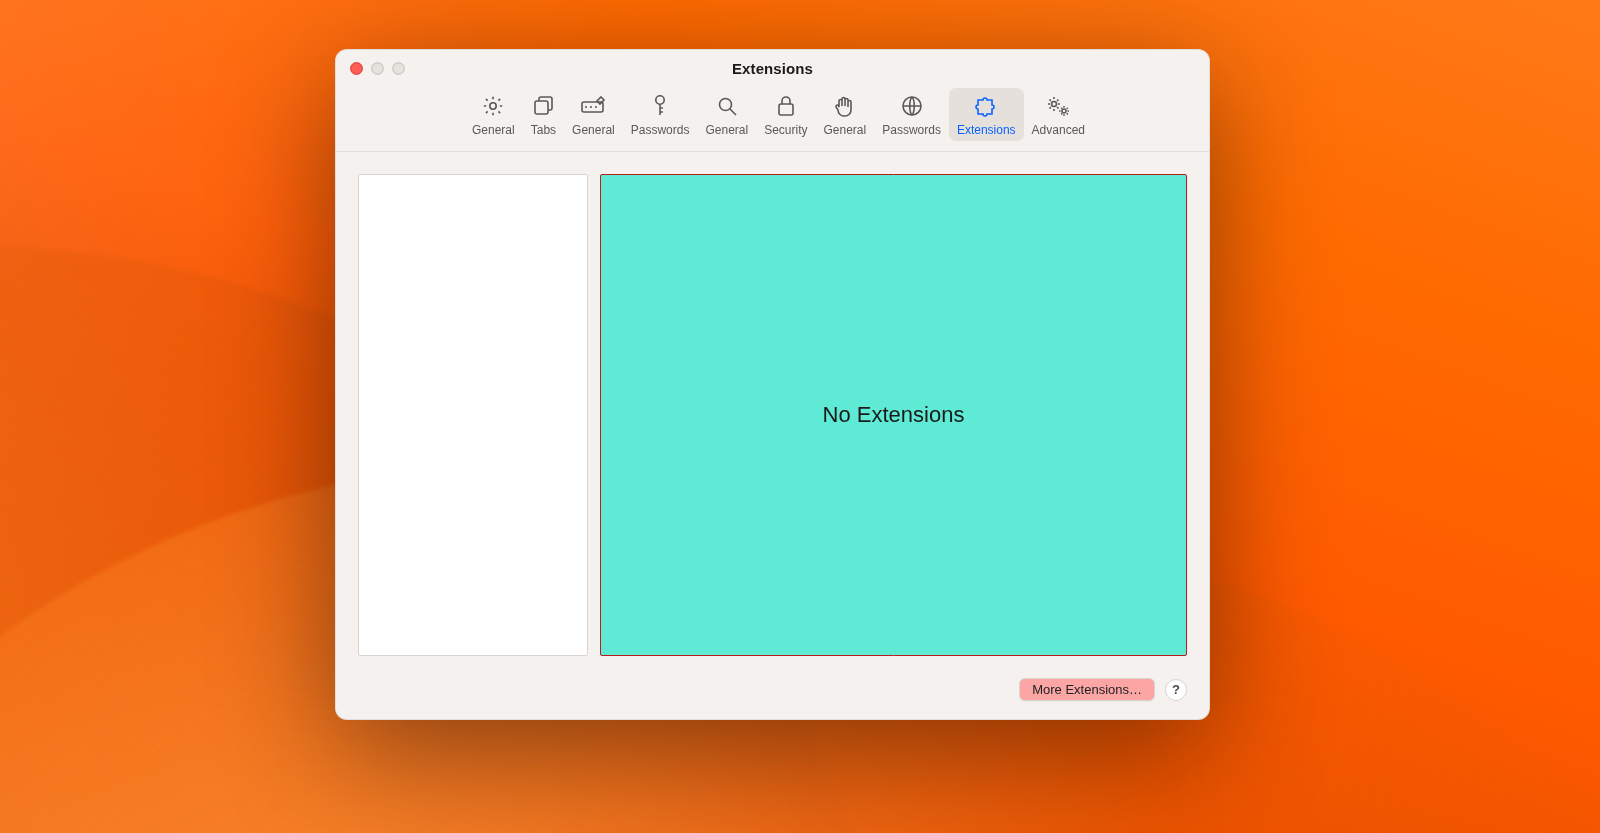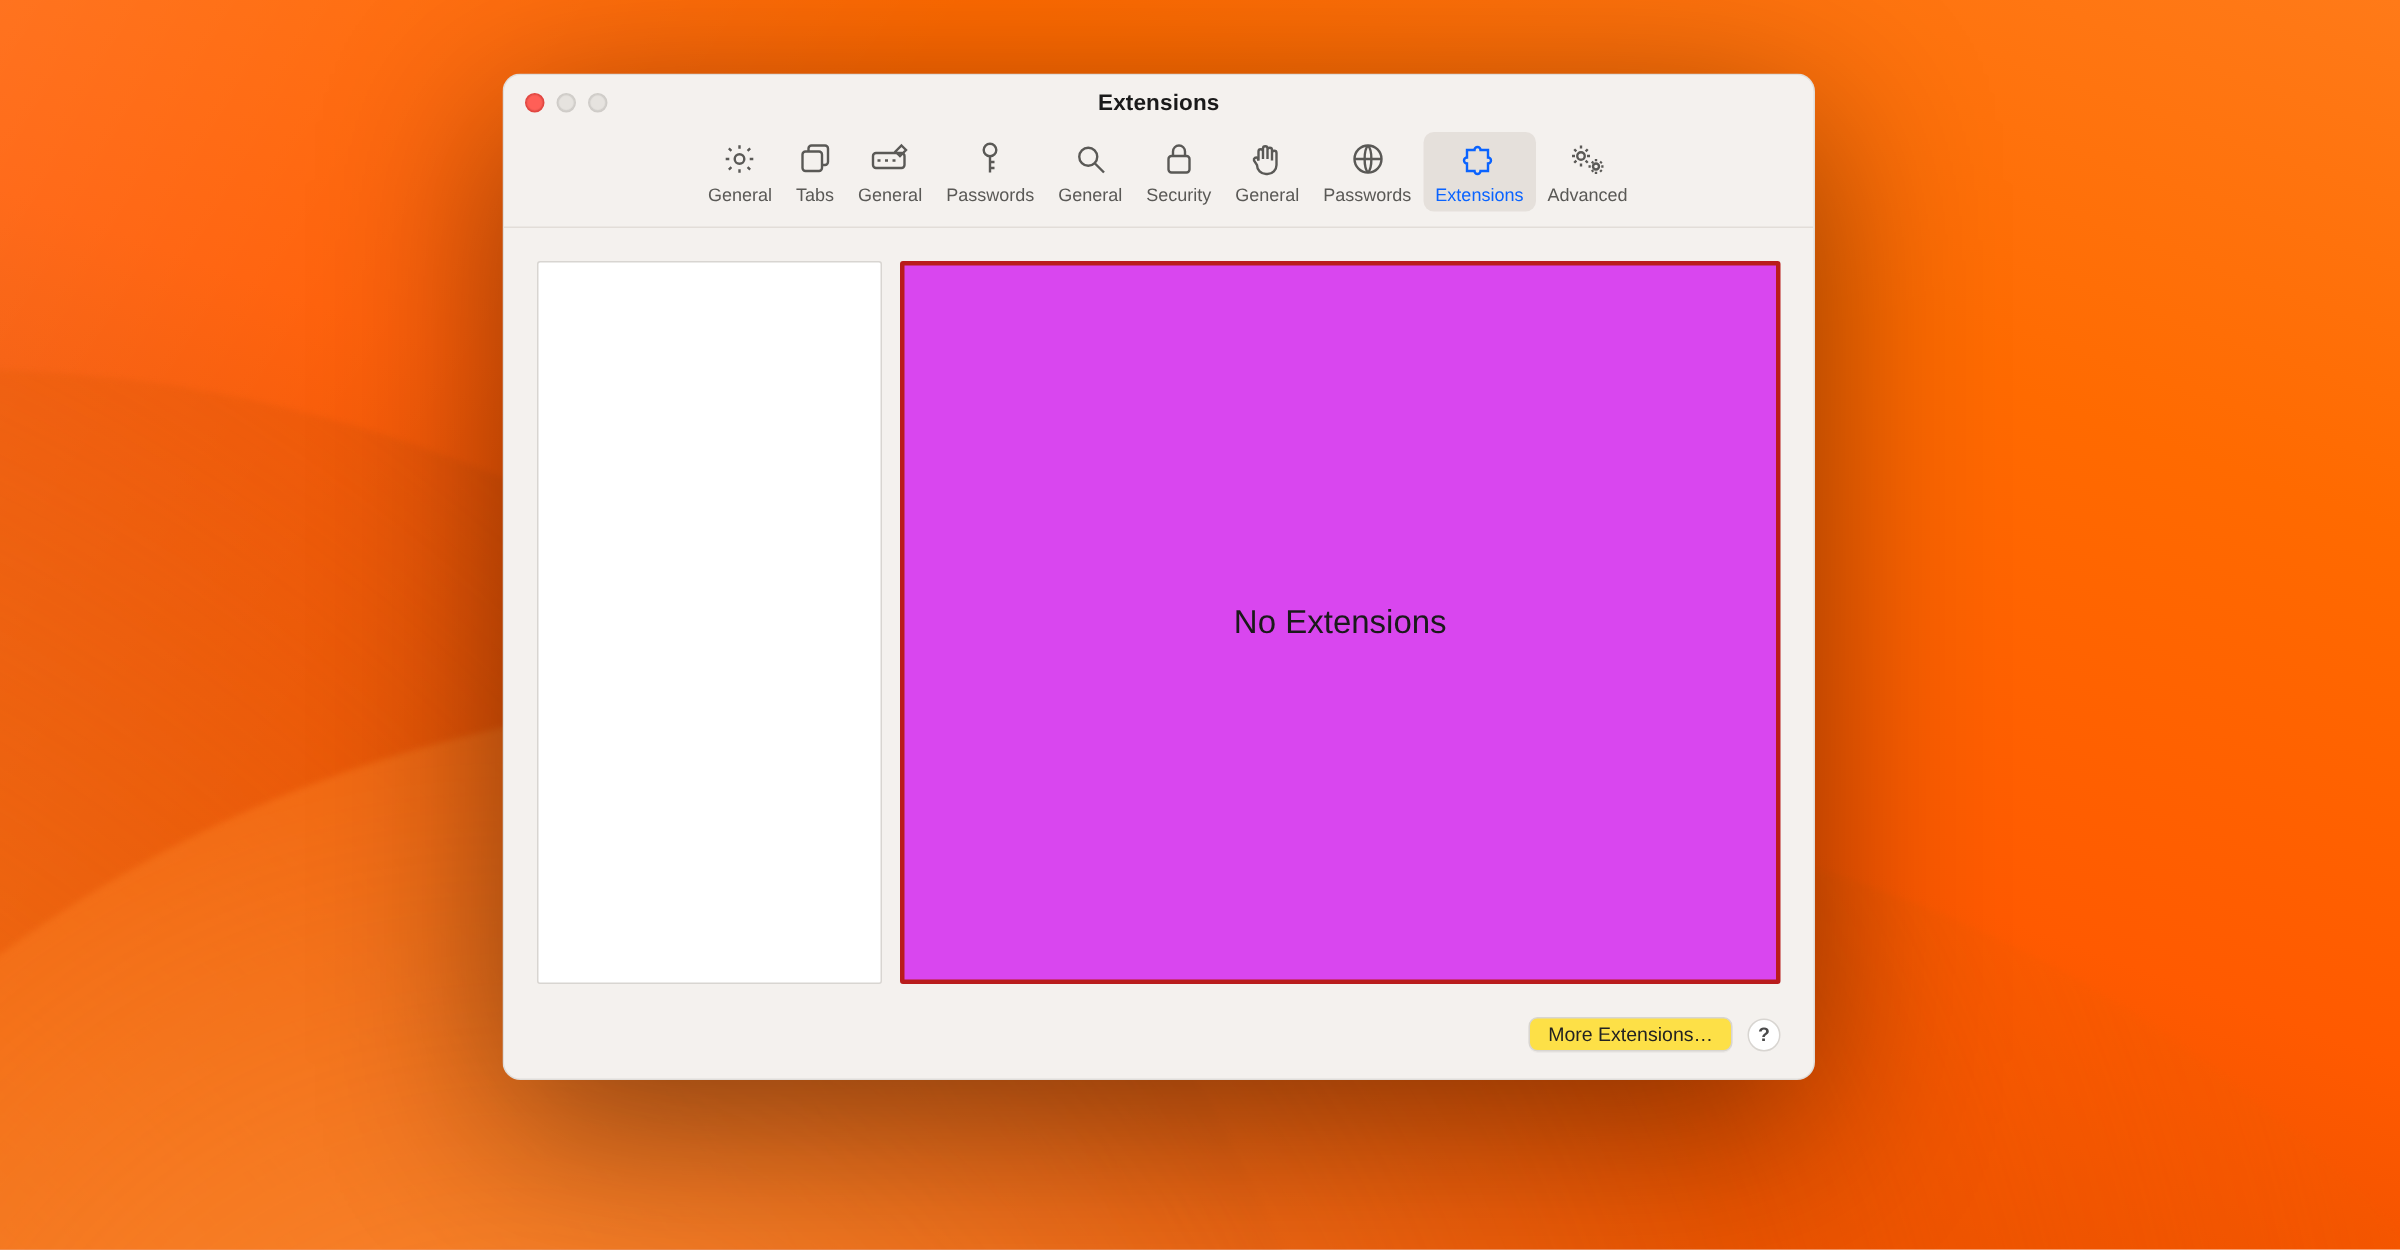--- a/index.html
+++ b/index.html
@@ -69,30 +69,30 @@
     .tab-btn .icon { height: 26px; display: flex; align-items: center; justify-content: center; }
     .tab-btn .icon svg { stroke: #5a5956; fill: none; stroke-width: 1.6; }
     .tab-label { font-size: 12px; color: #5a5956; }
     .content {
       flex: 1; display: flex; gap: 12px; padding: 22px;
     }
     .sidebar-list {
       width: 230px; background: #ffffff; border: 1px solid #d8d5d1; border-radius: 2px;
     }
     .detail-panel {
-      flex: 1; background: #d946ef; border: 3px solid #b91c1c; border-radius: 2px;
+      flex: 1; background: #5eead4; border: 1px solid #b91c1c; border-radius: 2px;
       display: flex; align-items: center; justify-content: center;
     }
     .detail-panel .empty-text { font-size: 22px; font-weight: 500; color: #1a1a1a; }
     .footer {
       display: flex; justify-content: flex-end; align-items: center; gap: 10px;
       padding: 0 22px 18px 22px;
     }
     .btn {
-      font-size: 13px; color: #222; background: #fde047;
+      font-size: 13px; color: #222; background: #fca5a5;
       border: 1px solid #d8d5d1; border-radius: 6px; padding: 3px 12px;
       box-shadow: 0 1px 0 rgba(0,0,0,0.03);
     }
     .help-btn {
       width: 22px; height: 22px; border-radius: 50%; border: 1px solid #d8d5d1;
       background: #ffffff; color: #4a4a4a; font-weight: 700; font-size: 13px;
       display: flex; align-items: center; justify-content: center;
     }
   </style>
 </head>

